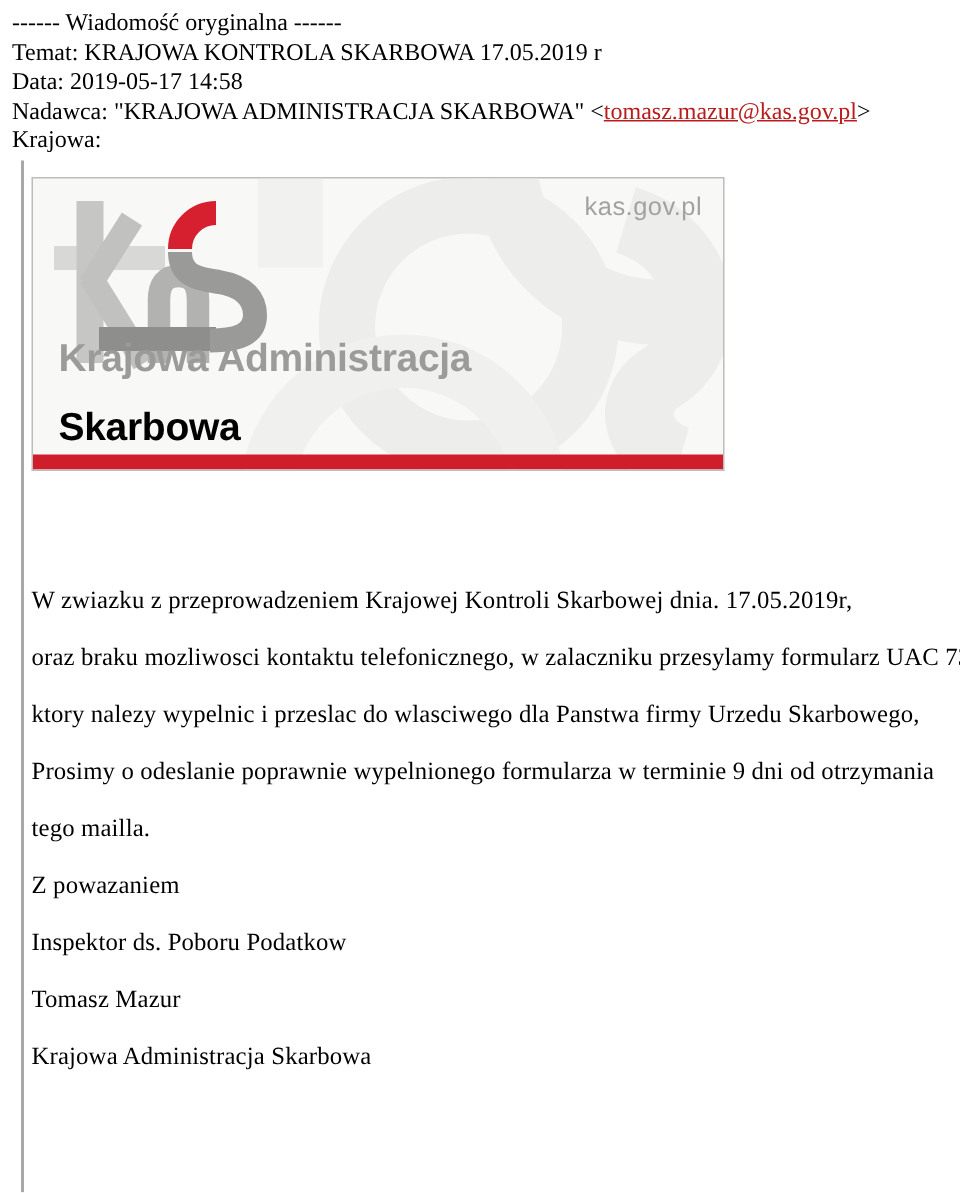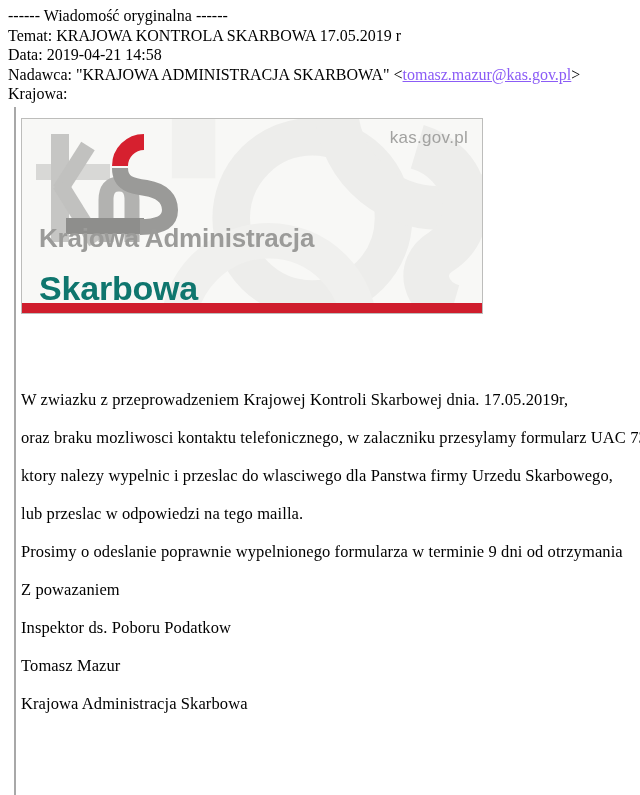--- a/index.html
+++ b/index.html
@@ -17,21 +17,21 @@
   
   .headers {
     position: absolute;
     left: 8px;
     top: 6px;
     font-size: 16px;
     line-height: 19.5px;
     white-space: nowrap;
   }
   .email-link {
-    color: #8b5cf6;
+    color: #b91c1c;
     text-decoration: underline;
     cursor: pointer;
   }
   
   .quote {
     position: absolute;
     left: 14px;
     top: 107px;
     right: 0;
     bottom: 0;
@@ -77,23 +77,23 @@
     font-weight: bold;
     color: #9b9b99;
     letter-spacing: -0.2px;
     white-space: nowrap;
     text-align: center;
   }
   .banner .org2 {
     position: absolute;
     left: 17px;
     top: 150px;
-    font-size: 34px;
+    font-size: 26px;
     font-weight: bold;
-    color: #0f766e;
+    color: #000000;
     letter-spacing: -0.2px;
     white-space: nowrap;
     text-align: right;
   }
   .banner .redbar {
     position: absolute;
     left: 0; right: 0; bottom: 0;
     height: 10px;
     background: #cf1d2c;
   }
@@ -110,21 +110,21 @@
   }
 </style>
 </head>
 <body>
 
 <div class="page">
 
   <div class="headers">
     <div>------ Wiadomość oryginalna ------</div>
     <div>Temat: KRAJOWA KONTROLA SKARBOWA 17.05.2019 r</div>
-    <div>Data: 2019-04-21 14:58</div>
+    <div>Data: 2019-05-17 14:58</div>
     <div><span>Nadawca: "KRAJOWA ADMINISTRACJA SKARBOWA" &lt;</span><a class="email-link">tomasz.mazur@kas.gov.pl</a><span>&gt;</span></div>
     <div>Krajowa:</div>
   </div>
 
   <div class="quote">
 
     <div class="banner">
 
       <svg class="watermark" viewBox="0 0 462 196" aria-hidden="true">
         <circle cx="292" cy="100" r="82" fill="none" stroke="#ededeb" stroke-width="38"></circle>
@@ -149,22 +149,22 @@
 
       <div class="org1">Krajowa Administracja</div>
       <div class="org2">Skarbowa</div>
       <div class="redbar"></div>
     </div>
 
     <div class="bodytext">
       <p>W zwiazku z przeprowadzeniem Krajowej Kontroli Skarbowej dnia. 17.05.2019r,</p>
       <p>oraz braku mozliwosci kontaktu telefonicznego, w zalaczniku przesylamy formularz UAC 73,</p>
       <p>ktory nalezy wypelnic i przeslac do wlasciwego dla Panstwa firmy Urzedu Skarbowego,</p>
-      <p>lub przeslac w odpowiedzi na tego mailla.</p>
       <p>Prosimy o odeslanie poprawnie wypelnionego formularza w terminie 9 dni od otrzymania</p>
+      <p>tego mailla.</p>
       <p>Z powazaniem</p>
       <p>Inspektor ds. Poboru Podatkow</p>
       <p>Tomasz Mazur</p>
       <p>Krajowa Administracja Skarbowa</p>
     </div>
 
   </div>
 </div>
 
 </body></html>

